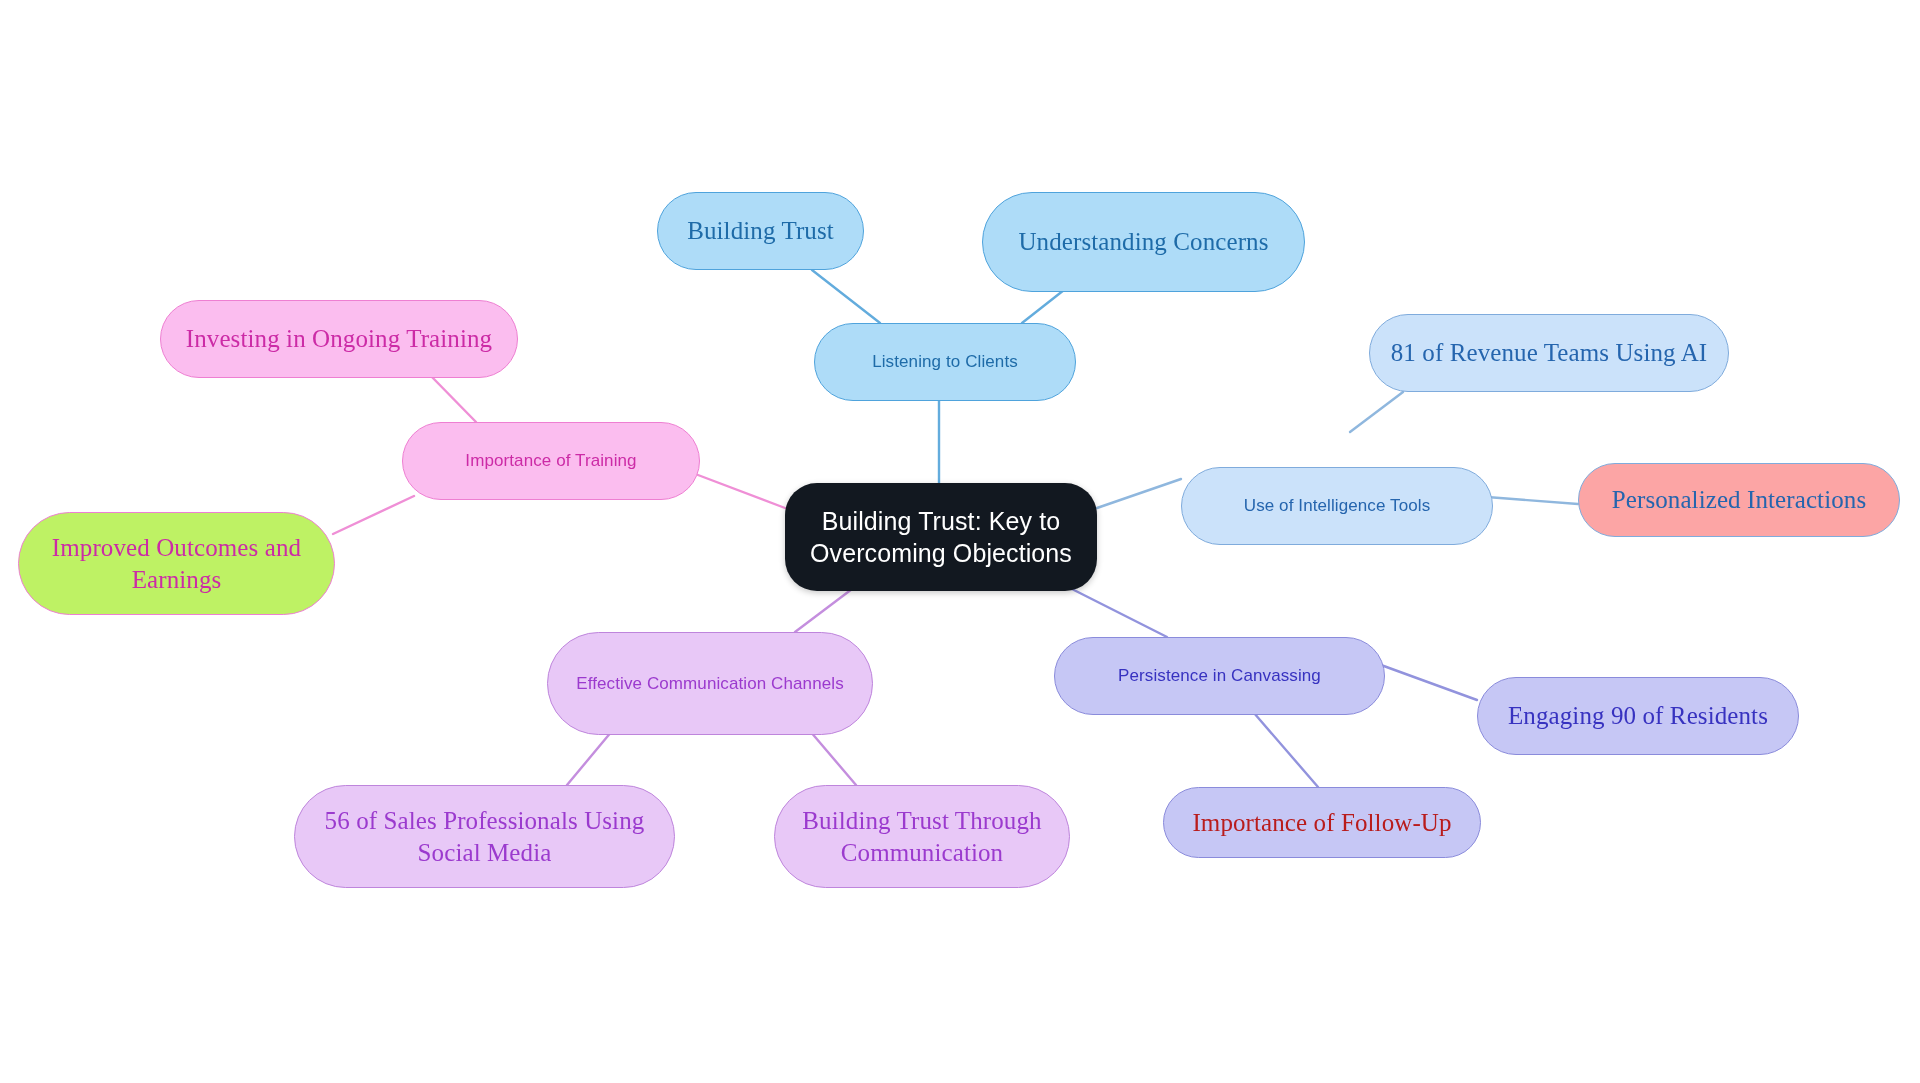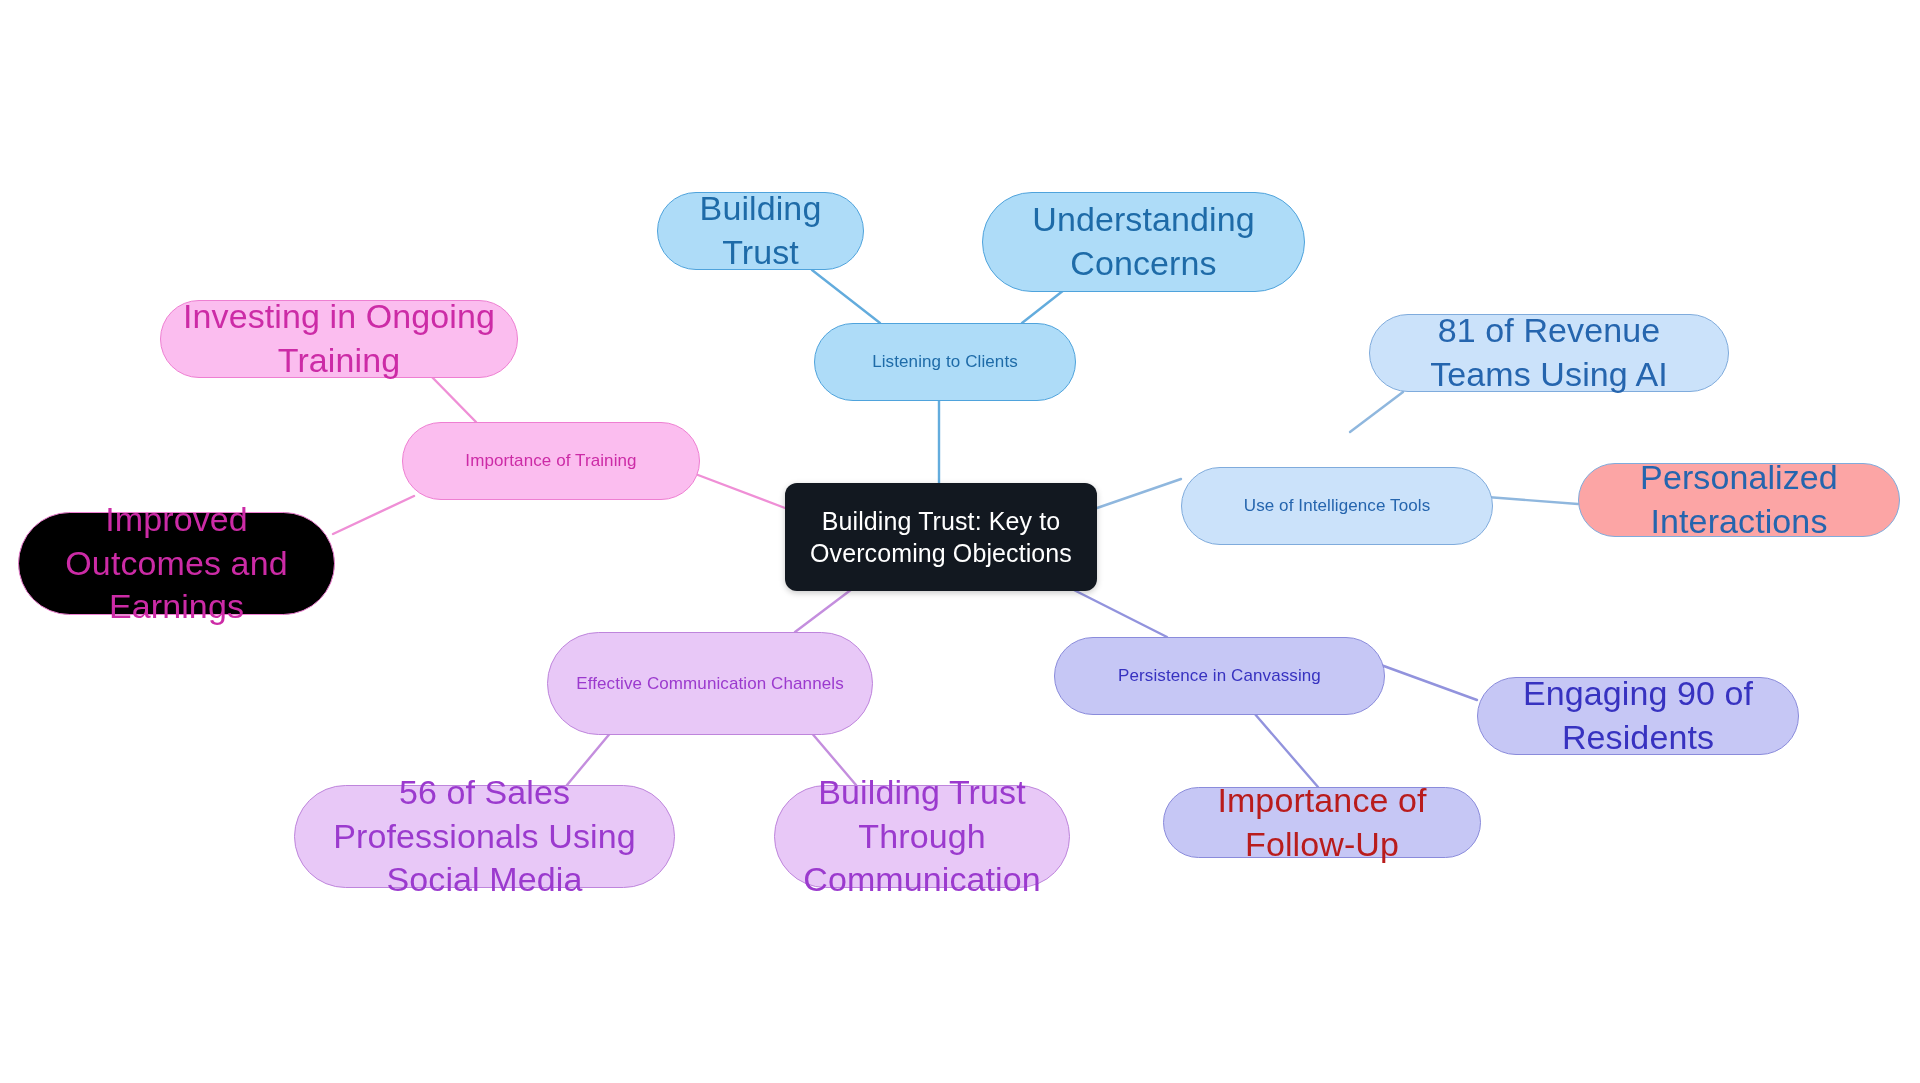--- a/index.html
+++ b/index.html
@@ -40,26 +40,26 @@
     line-height: 1.28;
     letter-spacing: 0.1px;
     z-index: 2;
   }
   .node-label {
     display: block;
     width: 100%;
   }
   .node.central {
     border-width: 0;
-    border-radius: 12px;
+    border-radius: 32px;
     box-shadow: 0 2px 6px rgba(0,0,0,0.22);
     font-size: 25px;
   }
   .node.branch { font-size: 17px; }
-  .node.leaf   { font-size: 34px; }
+  .node.leaf   { font-size: 25px; font-family: Liberation Serif, serif; }
 </style>
 </head>
 <body>
 
 <div id="mindmap-root">
   <svg id="edge-layer" viewBox="0 0 1920 1083">
       <line x1="939" y1="483" x2="939" y2="401" stroke="#63ACDD" stroke-width="2.4" stroke-linecap="round"></line>
       <line x1="880" y1="323" x2="812" y2="270" stroke="#63ACDD" stroke-width="2.4" stroke-linecap="round"></line>
       <line x1="1022" y1="323" x2="1092" y2="268" stroke="#63ACDD" stroke-width="2.4" stroke-linecap="round"></line>
       <line x1="1097" y1="508" x2="1181" y2="479" stroke="#8FB7DE" stroke-width="2.4" stroke-linecap="round"></line>
@@ -114,17 +114,17 @@
       </div>
       <div class="node leaf" style="left: 774px; top: 785px; width: 296px; height: 103px; background: rgb(232, 200, 247); color: rgb(155, 58, 206); border-color: rgb(190, 133, 220);">
         <span class="node-label">Building Trust Through Communication</span>
       </div>
       <div class="node branch" style="left: 402px; top: 422px; width: 298px; height: 78px; background: rgb(251, 189, 239); color: rgb(204, 43, 166); border-color: rgb(238, 127, 210);">
         <span class="node-label">Importance of Training</span>
       </div>
       <div class="node leaf" style="left: 160px; top: 300px; width: 358px; height: 78px; background: rgb(251, 189, 239); color: rgb(204, 43, 166); border-color: rgb(238, 127, 210);">
         <span class="node-label">Investing in Ongoing Training</span>
       </div>
-      <div class="node leaf" style="left: 18px; top: 512px; width: 317px; height: 103px; background: #000000; color: rgb(204, 43, 166); border-color: rgb(238, 127, 210);">
+      <div class="node leaf" style="left: 18px; top: 512px; width: 317px; height: 103px; background: #bef264; color: rgb(204, 43, 166); border-color: rgb(238, 127, 210);">
         <span class="node-label">Improved Outcomes and Earnings</span>
       </div>
     </div>
 </div>
 
 </body></html>

